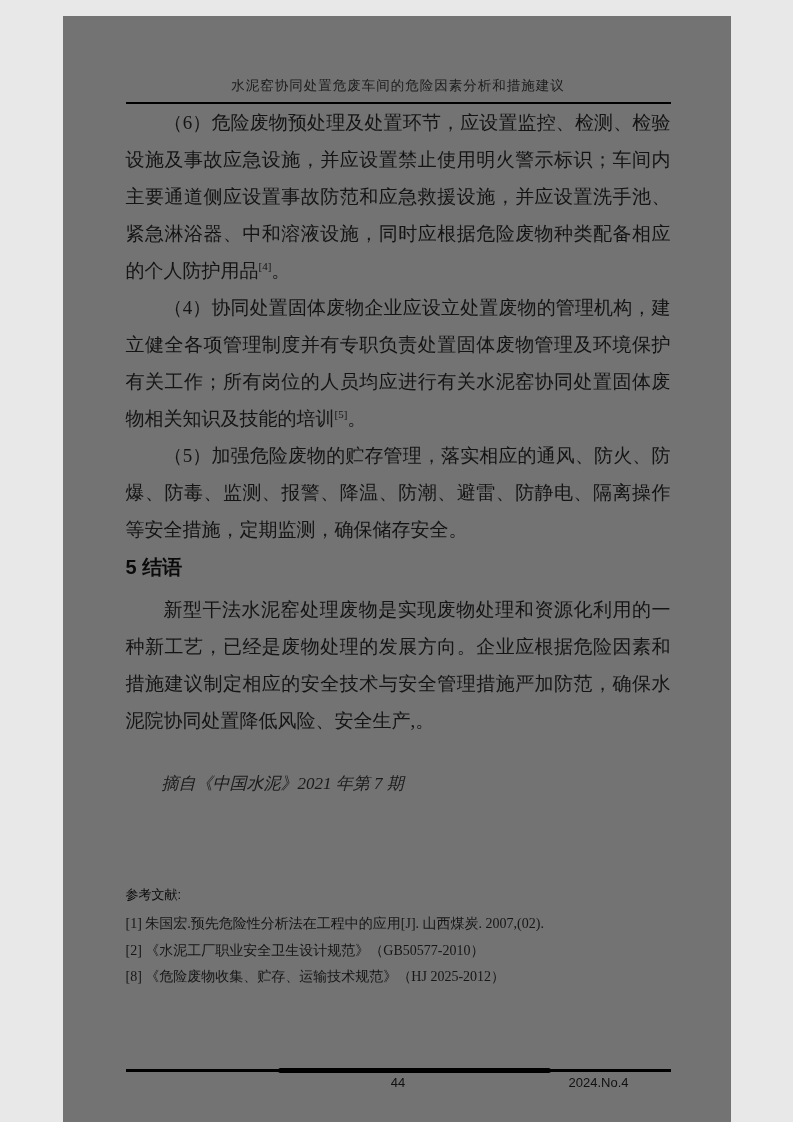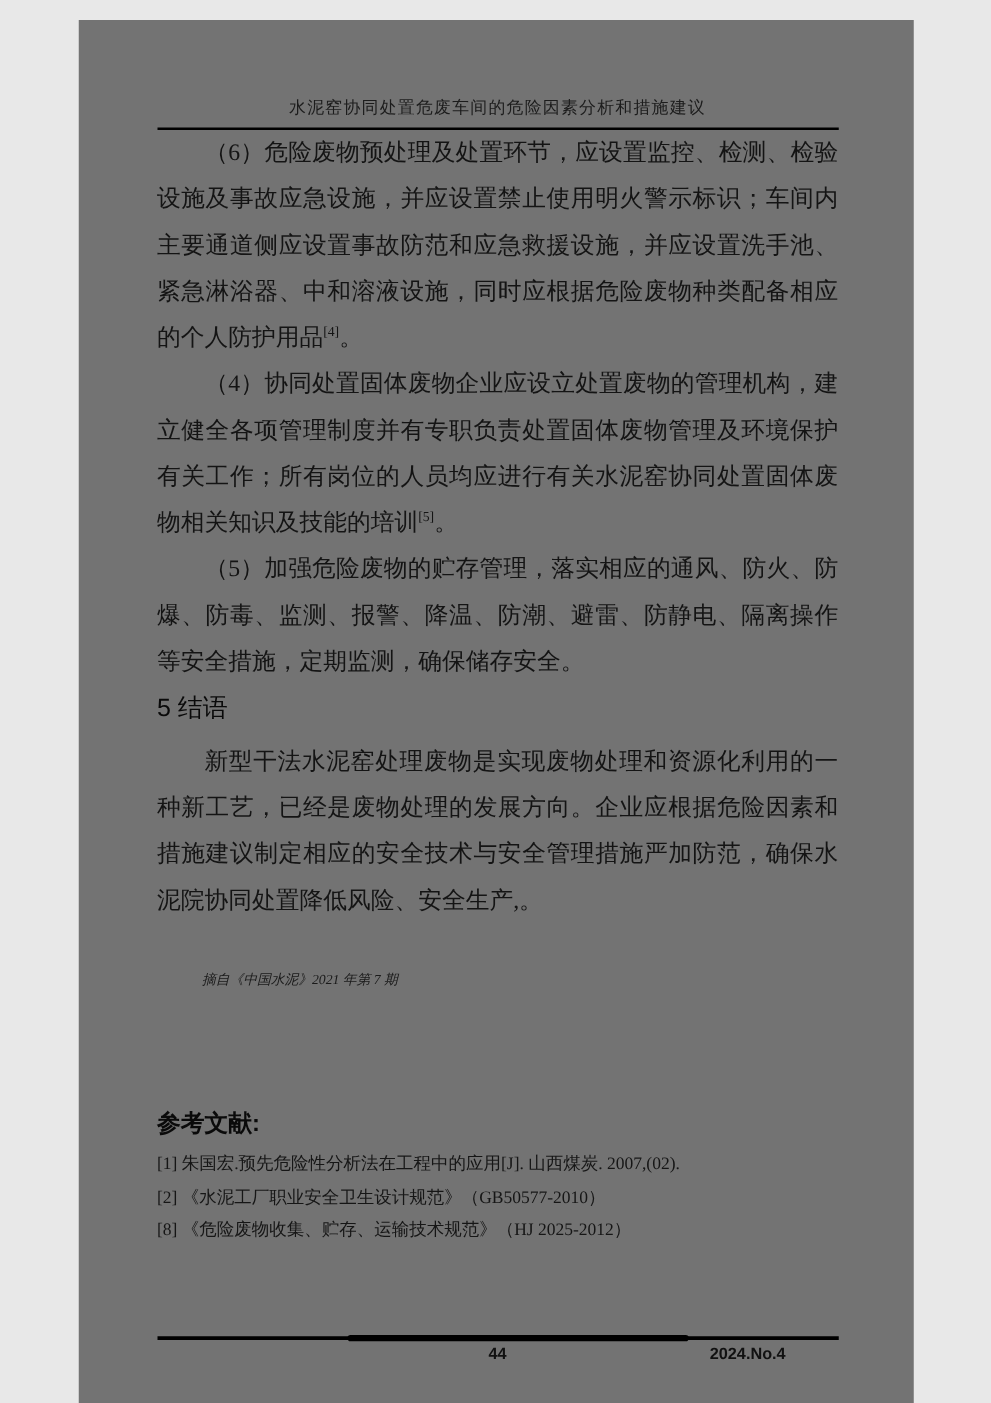--- a/index.html
+++ b/index.html
@@ -56,41 +56,41 @@
   }
   .para.indent { text-indent: 38px; }
   .para sup {
     font-size: 11px;
     line-height: 0;
     vertical-align: super;
   }
   .section-heading {
     margin: 5px 0 10px 0;
     font-family: "Liberation Sans", "DejaVu Sans", sans-serif;
-    font-weight: normal;
+    font-weight: bold;
     font-size: 20px;
     line-height: 28px;
     color: #0a0a0a;
   }
   .citation {
     margin: 33px 0 0 0;
     text-indent: 36px;
     font-style: italic;
-    font-size: 11px;
+    font-size: 17px;
     line-height: 24px;
     color: #1a1a1a;
   }
 
   
   .references { margin-top: 90px; }
   .references-header {
     margin: 0 0 7px 0;
     font-family: "Liberation Sans", "DejaVu Sans", sans-serif;
-    font-weight: bold;
-    font-size: 19px;
+    font-weight: normal;
+    font-size: 13px;
     color: #0a0a0a;
   }
   .ref-item {
     margin: 0;
     font-size: 14px;
     line-height: 26.5px;
     color: #161616;
   }
 
   
@@ -114,21 +114,20 @@
     height: 5px;
     background: #000000;
     border-radius: 3px;
   }
   .footer-row {
     position: relative;
     height: 20px;
     font-family: "Liberation Sans", "DejaVu Sans", sans-serif;
     font-size: 13px;
     color: #111111;
-    font-weight: bold;
   }
   .page-number {
     position: absolute;
     left: 0;
     right: 0;
     top: 3px;
     text-align: center;
   }
   .issue-label {
     position: absolute;

